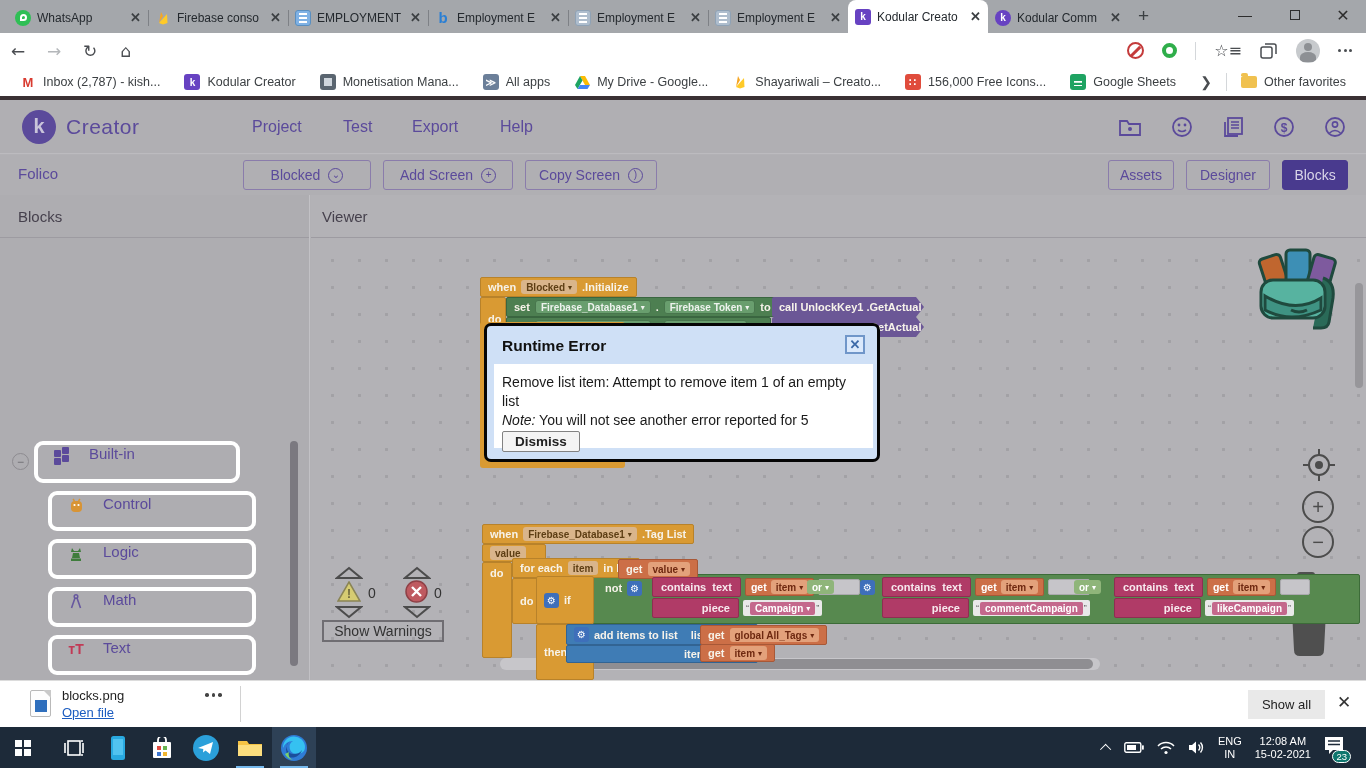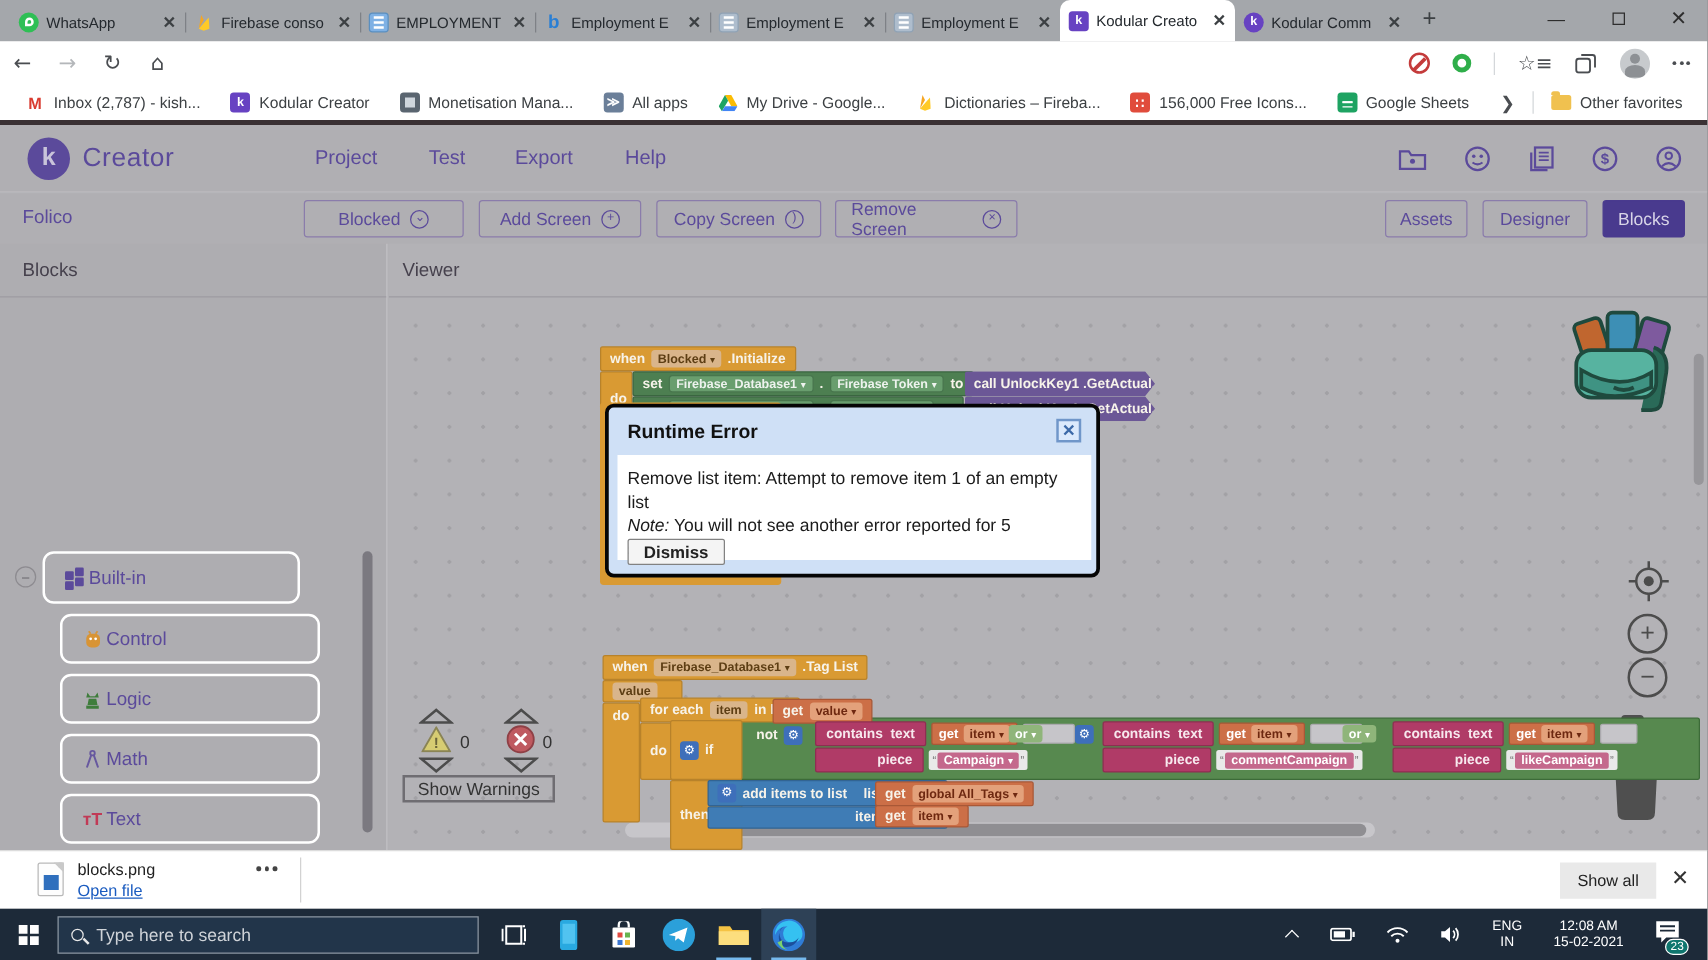--- a/index.html
+++ b/index.html
@@ -84,21 +84,21 @@
   .kbtn { position:absolute; top:5px; height:30px; border:1px solid #8a7cab; border-radius:3px;
           display:flex; align-items:center; justify-content:center; gap:8px; font-size:14px; color:#5b4a9b; padding:0 12px; }
   .kbtn.fill { background:#493a8e; color:#d9d5e8; border-color:#493a8e; }
   .cic { width:15px; height:15px; border:1.4px solid #5b4a9b; border-radius:50%; display:flex; align-items:center; justify-content:center; font-size:10px; line-height:1; }
 
   
   #sidebar { position:absolute; left:0; top:195px; width:310px; height:485px; background:#aeadb1; border-right:1px solid #c2c1c5; }
   .ptitle { font-size:15px; color:#46414d; }
   #sidebar .ptitle { position:absolute; left:18px; top:13px; }
   .pdivider { position:absolute; left:0; top:42px; width:100%; height:1px; background:#9d9ba1; }
-  .sbox { position:absolute; border:2px solid #ffffff; border-radius:9px; display:flex; align-items:center; gap:1px; padding:0 14px; color:#5b4a9b; font-size:15px; }
+  .sbox { position:absolute; border:4px solid #ffffff; border-radius:9px; display:flex; gap:17px; padding:0 14px; color:#5b4a9b; font-size:15px; }
   .collapse { position:absolute; left:12px; top:258px; width:17px; height:17px; border:1.4px solid #8d8b90; border-radius:50%; color:#6e6c72; font-size:12px; display:flex; align-items:center; justify-content:center; }
   .sic { width:20px; height:20px; flex:none; display:flex; align-items:center; justify-content:center; }
   .grid4 { position:relative; width:16px; height:16px; }
   .grid4 i { position:absolute; width:6.5px; height:6.5px; background:#5b4a9b; border-radius:1px; }
   .vscroll { position:absolute; background:#7b7980; border-radius:4px; }
 
   #viewer { position:absolute; left:311px; top:195px; width:1055px; height:485px; background:#b3b2b6; overflow:hidden; }
   #viewer .ptitle { position:absolute; left:11px; top:13px; }
   .vgrid { position:absolute; left:0; top:42px; width:1055px; height:443px;
            background-image:radial-gradient(circle,#a2a1a5 1.4px,transparent 1.6px);
@@ -175,21 +175,21 @@
   #taskbar { position:absolute; left:0; top:727px; width:1366px; height:41px; background:#1d2a39; display:flex; align-items:center; }
   .winlogo { position:relative; width:16px; height:16px; margin:0 15px; }
   .winlogo i { position:absolute; width:7px; height:7px; background:#fdfdfd; }
   #tsearch { width:337px; height:30px; background:#22354a; border:1px solid #8b95a0; display:flex; align-items:center;
              gap:10px; padding:0 10px; color:#cfd3d8; font-size:14px; }
   .mag { width:10px; height:10px; border:1.6px solid #e8e8e8; border-radius:50%; position:relative; flex:none; }
   .mag::after { content:""; position:absolute; left:8px; top:8px; width:6px; height:1.6px; background:#e8e8e8; transform:rotate(45deg); }
   .tbic { width:44px; height:41px; display:flex; align-items:center; justify-content:center; flex:none; position:relative; }
   .tbic.open::after { content:""; position:absolute; bottom:0; left:8px; right:8px; height:2.5px; background:#76b9ed; }
   .tbic.focus { background:#2e4156; }
-  .tray { margin-left:auto; display:flex; align-items:center; gap:25px; padding-right:10px; color:#fff; }
+  .tray { margin-left:auto; display:flex; align-items:center; gap:13px; padding-right:10px; color:#fff; }
   .tray .txt2 { font-size:11px; line-height:13px; text-align:center; }
   .chev { width:8px; height:8px; border-left:1.6px solid #fff; border-top:1.6px solid #fff; transform:rotate(45deg) translateY(2px); }
   .badge { position:absolute; right:-7px; bottom:-4px; border:1px solid #fff; border-radius:8px; font-size:9.5px;
            padding:0 3px; background:#0f766e; }
 </style>
 </head>
 <body>
 
 <div id="screen">
 
@@ -307,21 +307,21 @@
         </span>
         <span>My Drive - Google...</span>
       </span>
     <span class="bm">
         <span class="fi">
           <svg width="14" height="14" viewBox="0 0 14 14">
             <polygon points="3,12 5,1 7,5" fill="#f6a623"></polygon>
             <polygon points="3,12 11,3 11.5,12 7,13.5" fill="#ffca28"></polygon>
           </svg>
         </span>
-        <span>Dictionaries – Fireba...</span>
+        <span>Shayariwali – Creato...</span>
       </span>
     <span class="bm">
         <span class="fi fi-icons8">∷</span>
         <span>156,000 Free Icons...</span>
       </span>
     <span class="bm">
         <span class="fi fi-sheets">
           <i></i>
         </span>
         <span>Google Sheets</span>
@@ -388,24 +388,20 @@
         <span>Blocked</span>
         <span class="cic dv">⌄</span>
       </span>
     <span class="kbtn" style="left:383px;width:130px">
         <span>Add Screen</span>
         <span class="cic">+</span>
       </span>
     <span class="kbtn" style="left:525px;width:132px">
         <span>Copy Screen</span>
         <span class="cic" style="border-style:solid">)</span>
-      </span>
-    <span class="kbtn" style="left:668px;width:146px">
-        <span>Remove Screen</span>
-        <span class="cic">×</span>
       </span>
     <span class="kbtn" style="left:1108px;width:66px">
         <span>Assets</span>
       </span>
     <span class="kbtn" style="left:1186px;width:84px">
         <span>Designer</span>
       </span>
     <span class="kbtn fill" style="left:1282px;width:66px">
         <span>Blocks</span>
       </span>
@@ -758,24 +754,20 @@
     <span class="dl-close">✕</span>
   </div>
 
   <div id="taskbar">
     <span class="winlogo">
         <i style="left:0;top:0"></i>
         <i style="left:9px;top:0"></i>
         <i style="left:0;top:9px"></i>
         <i style="left:9px;top:9px"></i>
       </span>
-    <div id="tsearch">
-      <span class="mag"></span>
-      <span>Type here to search</span>
-    </div>
     <span class="tbic" style="margin-left:6px">
       <svg width="20" height="18" viewBox="0 0 20 18">
           <rect x="4" y="2" width="12" height="14" fill="none" stroke="#fff" stroke-width="1.6"></rect>
           <path d="M1 4 v10 M19 4 v10" stroke="#fff" stroke-width="1.6"></path>
           <path d="M17 2 l2 0 M17 16 l2 0" stroke="#fff" stroke-width="1.6"></path>
         </svg>
     </span>
     <span class="tbic">
       <svg width="14" height="24" viewBox="0 0 14 24">
           <rect x="0" y="0" width="14" height="24" rx="2.5" fill="#29a9e0"></rect>

